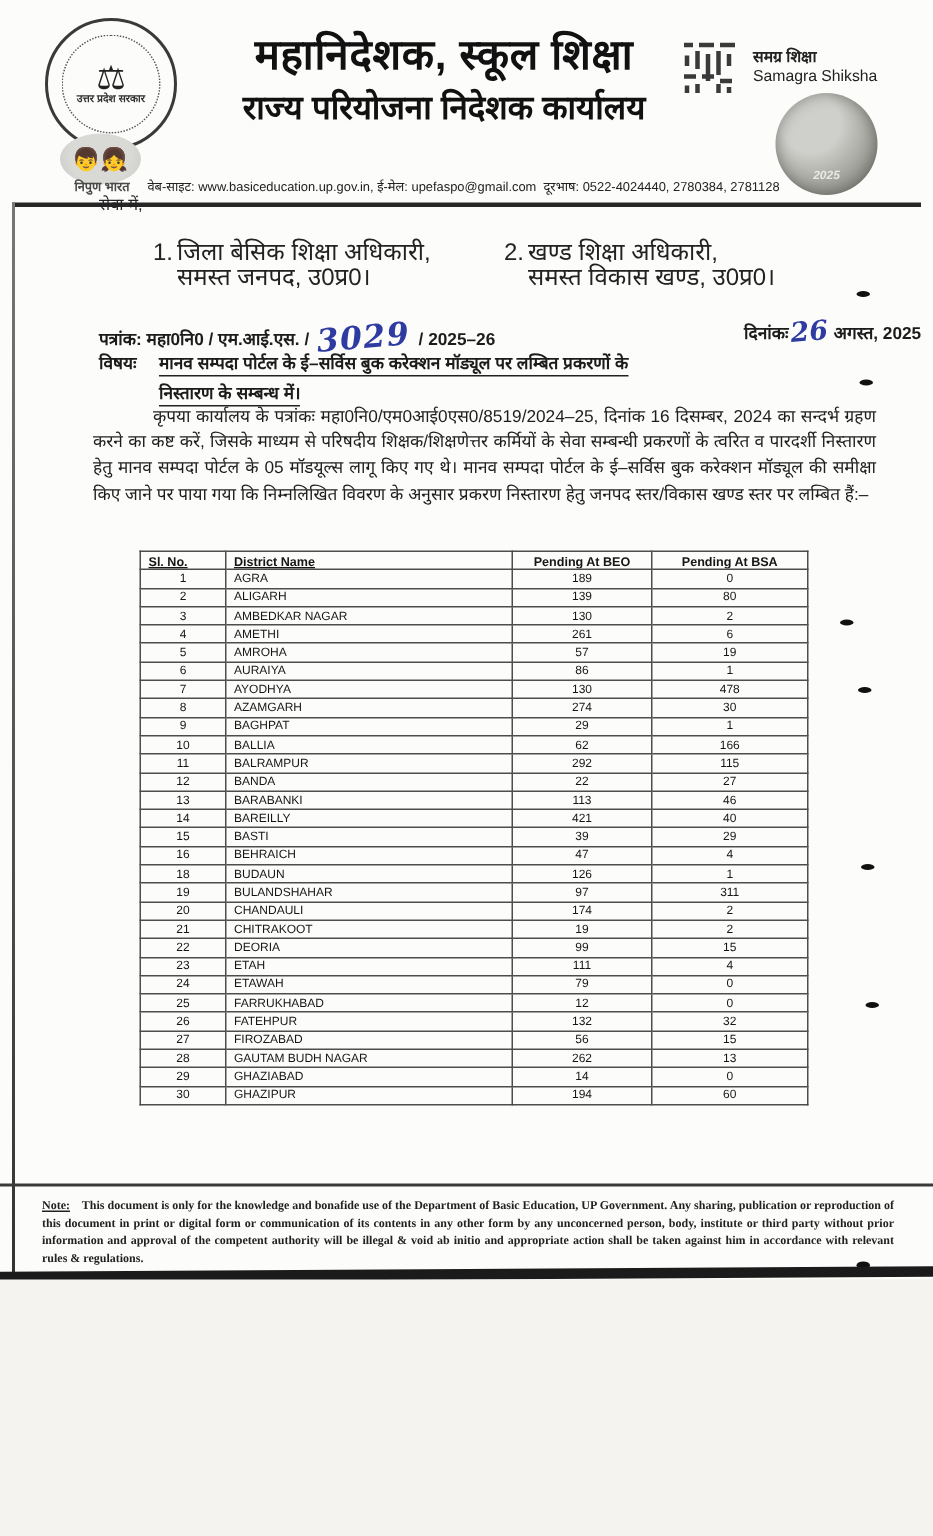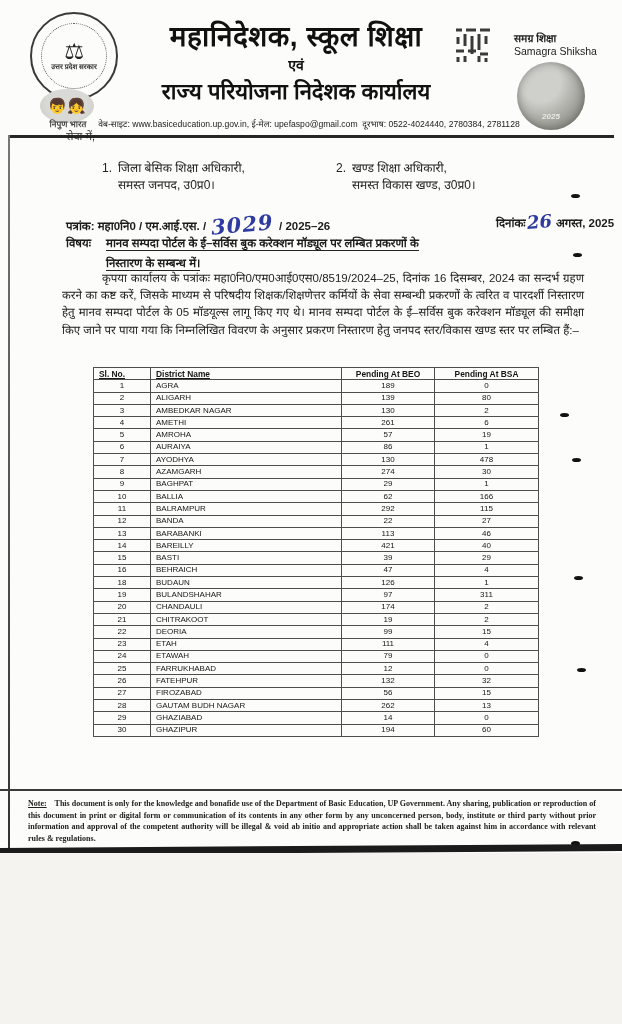--- a/index.html
+++ b/index.html
@@ -44,39 +44,39 @@
   .head-line1{font-size:28px;font-weight:bold;letter-spacing:.5px;}
   .head-line2{font-size:14px;font-weight:bold;margin-top:1px;}
   .head-line3{font-size:22px;font-weight:bold;margin-top:1px;}
   .head-addr{font-size:13px;font-weight:bold;margin-top:6px;letter-spacing:.3px;}
   .head-web{
     position:absolute;left:84px;top:118px;width:450px;text-align:center;
     font-size:8.6px;color:#222;white-space:nowrap;
   }
   .head-web b{font-weight:normal;}
   .samagra{
-    position:absolute;left:452px;top:24px;display:flex;align-items:center;gap:20px;
+    position:absolute;left:452px;top:24px;display:flex;align-items:center;gap:8px;
   }
   .samagra-mark{width:42px;height:42px;}
   .samagra-text{font-size:10.5px;line-height:13px;color:#222;}
   .samagra-text .hi{font-weight:bold;}
   .stamp{
     position:absolute;left:517px;top:62px;width:68px;height:68px;border-radius:50%;
     background:radial-gradient(circle at 35% 30%,#cfcfcb 0 30%,#9a9a94 70%,#7e7e78 100%);
     box-shadow:inset 0 0 10px rgba(0,0,0,.35);
     display:flex;align-items:flex-end;justify-content:center;
     color:#e8e8e4;font-size:8px;font-weight:bold;padding-bottom:9px;box-sizing:border-box;font-style:italic;
   }
   .head-rule{position:absolute;left:8px;top:135px;width:606px;height:3px;background:#262626;}
   .left-scan-line{position:absolute;left:8px;top:135px;width:2px;height:716px;background:linear-gradient(#777,#333);}
   .bottom-bar{position:absolute;left:-4px;top:846px;width:632px;height:7px;background:#1b1b1b;transform:rotate(-0.35deg);}
 
   
   .seva{position:absolute;left:66px;top:128px;font-size:11px;color:#222;}
-  .recipient{position:absolute;top:160px;font-size:12px;line-height:17px;color:#222;}
+  .recipient{position:absolute;top:160px;font-size:16px;line-height:17px;color:#222;}
   .recipient .num{display:inline-block;width:16px;}
   .rec1{left:102px;}
   .rec2{left:336px;}
   .ref-line{position:absolute;left:66px;top:210px;width:540px;font-size:11.5px;font-weight:bold;color:#1c1c1c;white-space:nowrap;}
   .hand{
     color:#2e3ba0;font-family:"DejaVu Serif",serif;font-style:italic;font-weight:bold;
     display:inline-block;transform:rotate(-5deg);
   }
   .hand-no{font-size:21px;margin:0 2px;position:relative;top:2px;letter-spacing:1px;}
   .hand-date{font-size:18px;margin:0 1px;position:relative;top:1px;}
@@ -132,21 +132,20 @@
       <span>उत्तर प्रदेश सरकार</span>
     </div>
   </div>
   <div class="nipun">
     <div class="nipun-cloud">👦👧</div>
   </div>
   <div class="nipun-label">निपुण भारत</div>
 
   <div class="head-center">
     <div class="head-line1">महानिदेशक, स्कूल शिक्षा</div>
-    <div class="head-line2">एवं</div>
     <div class="head-line3">राज्य परियोजना निदेशक कार्यालय</div>
   </div>
   <div class="head-web">
     <b>वेब-साइट:</b>
     <span>www.basiceducation.up.gov.in,</span>
     <b>ई-मेल:</b>
     <span>upefaspo@gmail.com</span>
     &nbsp;<b>दूरभाष:</b>
     <span>0522-4024440, 2780384, 2781128</span>
   </div>

